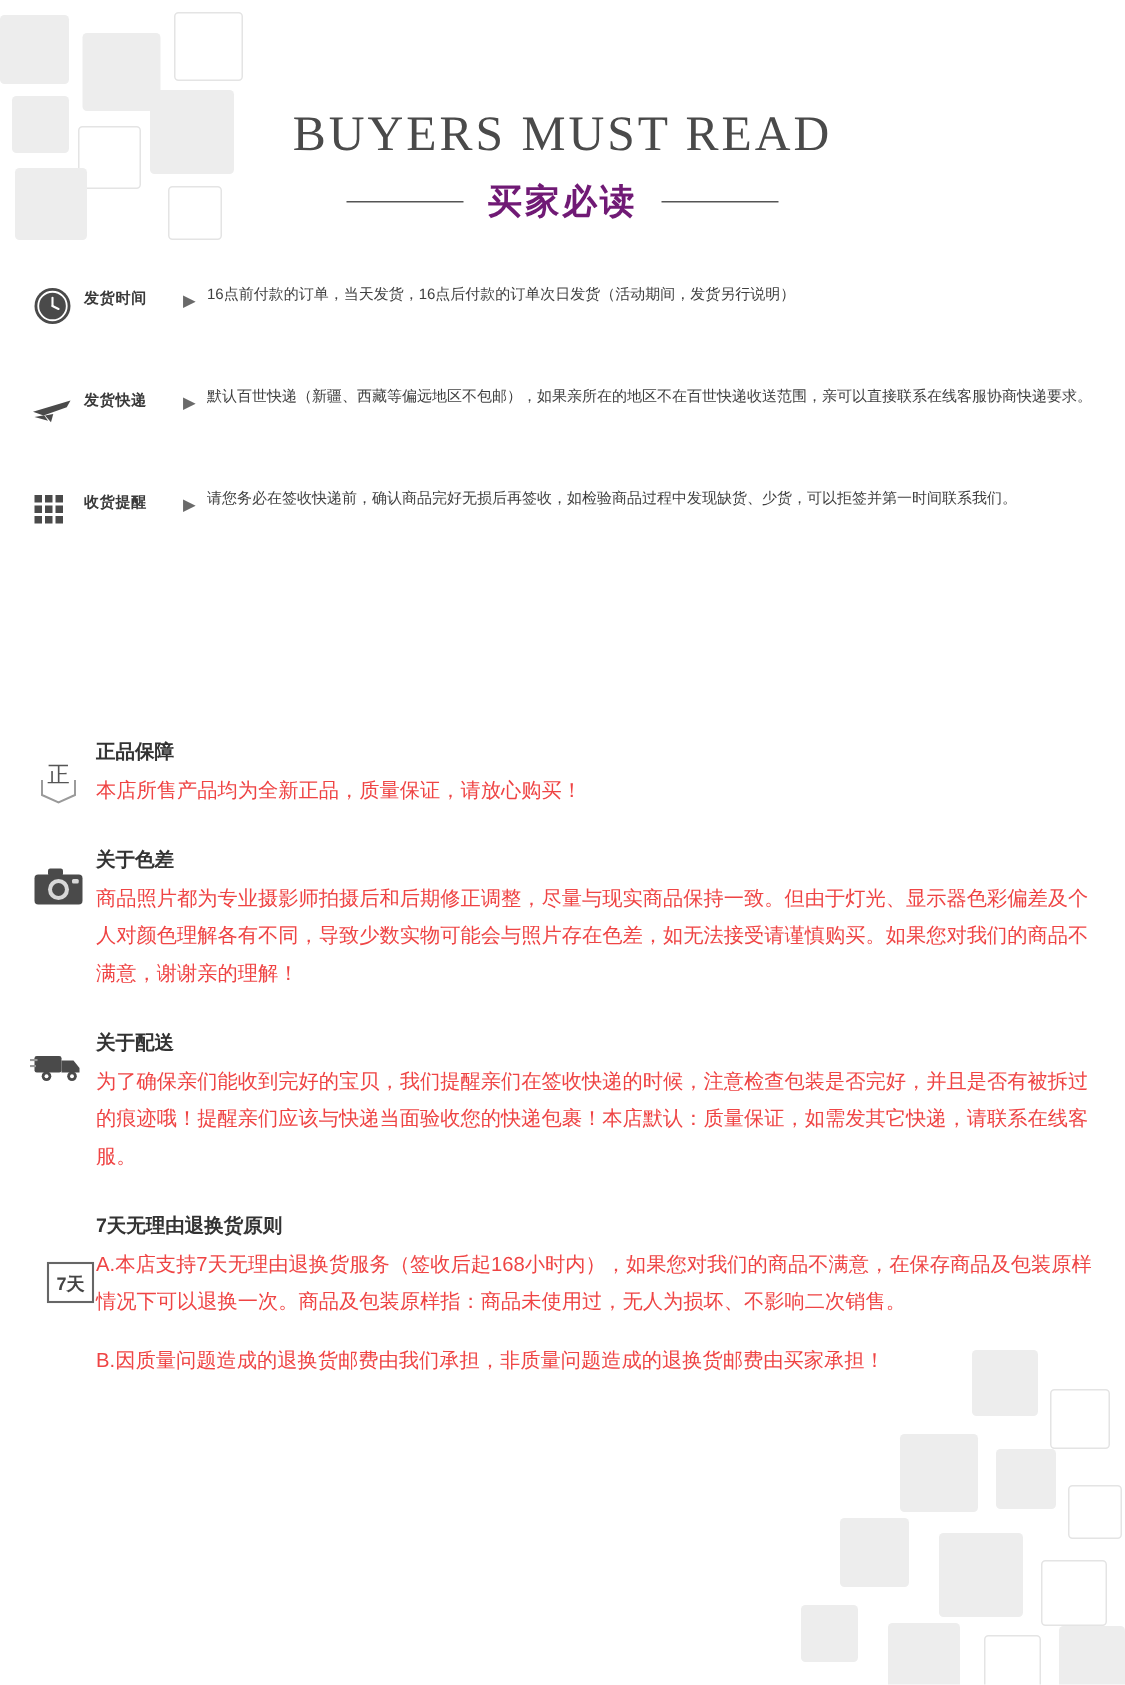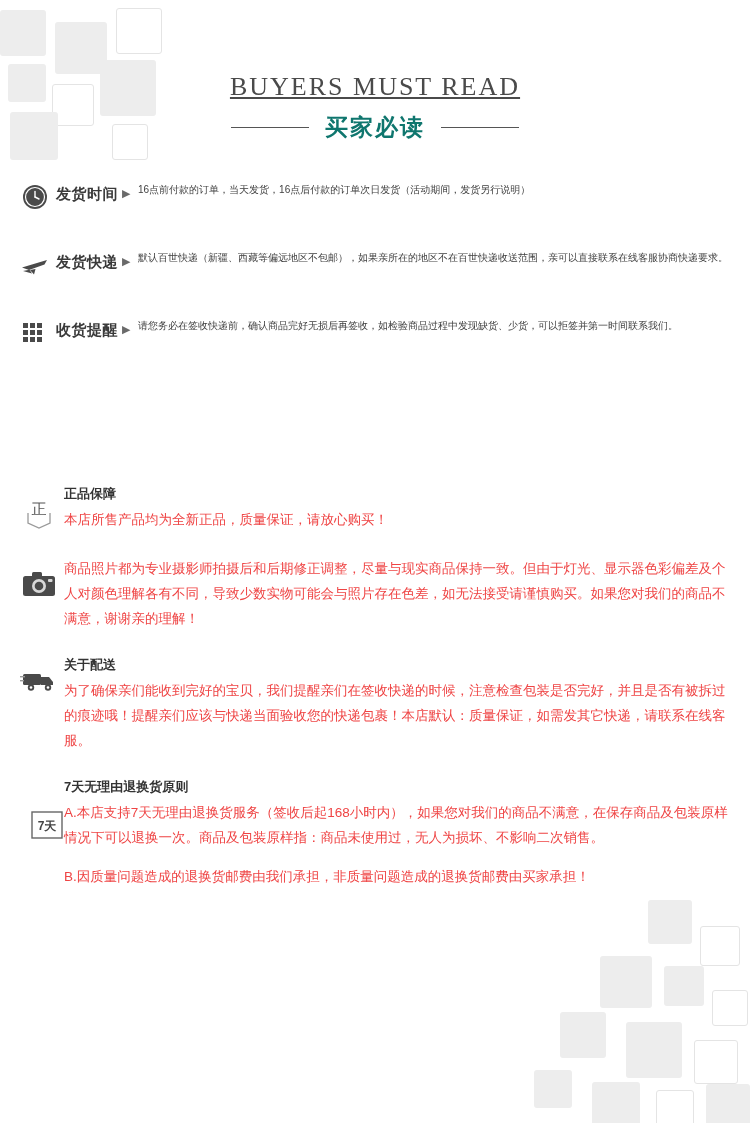--- a/index.html
+++ b/index.html
@@ -30,40 +30,39 @@
     background: transparent;
     border: 1px solid #e4e4e4;
   }
 
   
   .section-head {
     text-align: center;
   }
   .head-en {
     font-family: "Liberation Serif", serif;
-    font-size: 26px;
+    font-size: 33px;
     letter-spacing: 2px;
     color: #4a4a4a;
     font-weight: 400;
-    text-decoration: underline;
   }
   .head-cn-row {
     display: flex;
     align-items: center;
     justify-content: center;
     margin-top: 10px;
   }
   .head-line {
     width: 78px;
     height: 1px;
     background: #555;
   }
   .head-cn {
     font-size: 23px;
-    color: #0f766e;
+    color: #701a75;
     font-weight: 700;
     margin: 0 16px;
     letter-spacing: 2px;
   }
 
   
   .bmr-list {
     margin-top: 38px;
     padding: 0 18px 0 14px;
   }
@@ -75,21 +74,21 @@
   .bmr-icon {
     width: 42px;
     min-width: 42px;
     height: 40px;
     display: flex;
     align-items: flex-start;
     justify-content: center;
     padding-top: 2px;
   }
   .bmr-label {
-    font-size: 15px;
+    font-size: 10px;
     font-weight: 700;
     color: #3a3a3a;
     width: 66px;
     min-width: 66px;
     padding-top: 4px;
     letter-spacing: 0.5px;
   }
   .bmr-arrow {
     width: 16px;
     min-width: 16px;
@@ -260,20 +259,21 @@
       <div class="wr-icon">
         <svg width="36" height="30" viewBox="0 0 36 30">
           <rect x="2" y="7" width="32" height="20" rx="2.5" fill="#4a4a4a"></rect>
           <rect x="11" y="3" width="10" height="5" rx="1.5" fill="#4a4a4a"></rect>
           <circle cx="18" cy="17" r="7" fill="#d8d8d8"></circle>
           <circle cx="18" cy="17" r="4.3" fill="#4a4a4a"></circle>
           <rect x="27" y="10" width="4.5" height="3" rx="1" fill="#d8d8d8"></rect>
         </svg>
       </div>
       <div class="wr-body">
+        <div class="wr-title">关于色差</div>
         <div class="wr-text">
           <p>商品照片都为专业摄影师拍摄后和后期修正调整，尽量与现实商品保持一致。但由于灯光、显示器色彩偏差及个人对颜色理解各有不同，导致少数实物可能会与照片存在色差，如无法接受请谨慎购买。如果您对我们的商品不满意，谢谢亲的理解！</p>
         </div>
       </div>
     </div>
 
     <div class="wr-row">
       <div class="wr-icon">
         <svg width="38" height="26" viewBox="0 0 38 26">
           <rect x="3" y="6" width="18" height="11" rx="1.5" fill="#4a4a4a"></rect>

